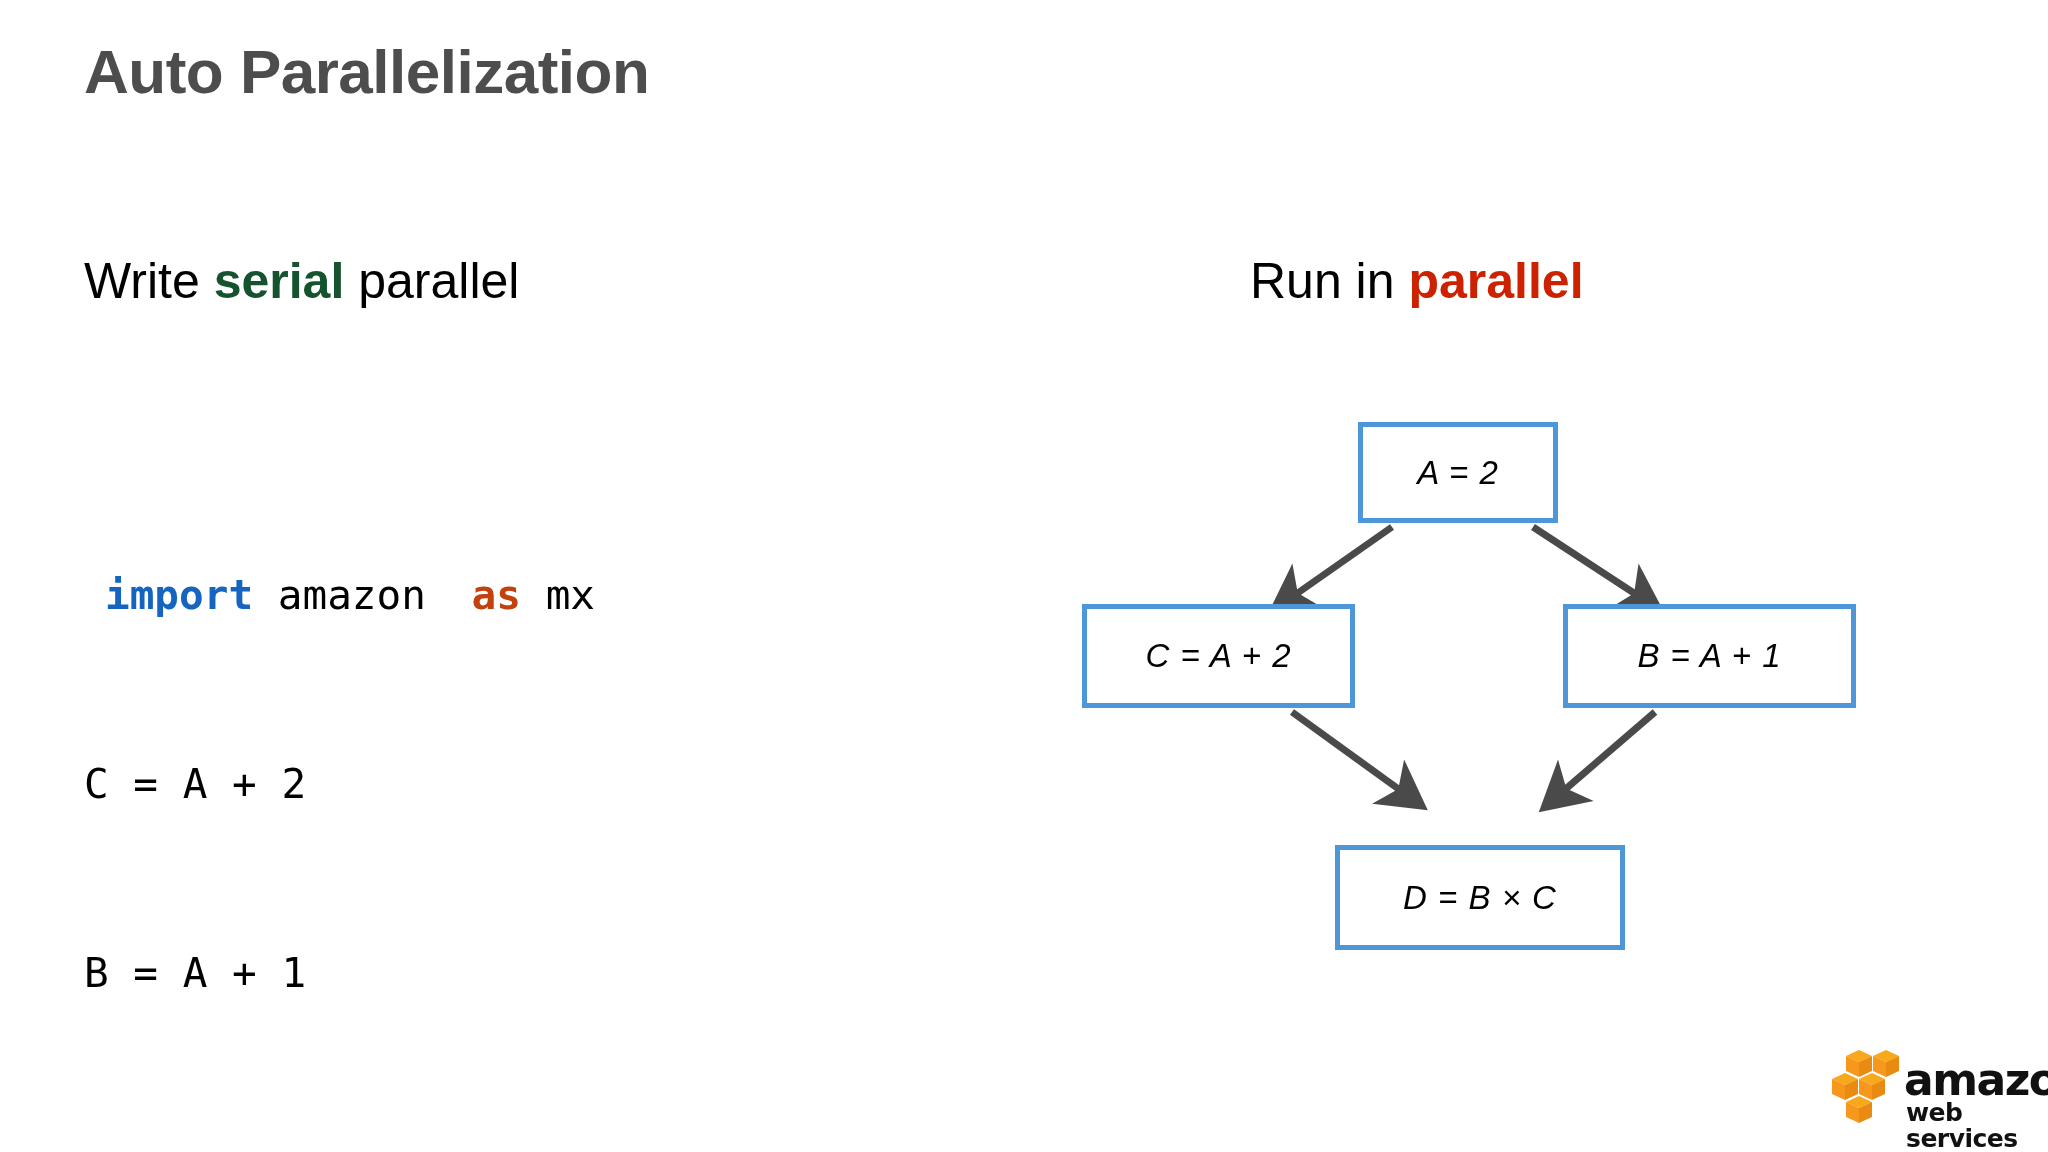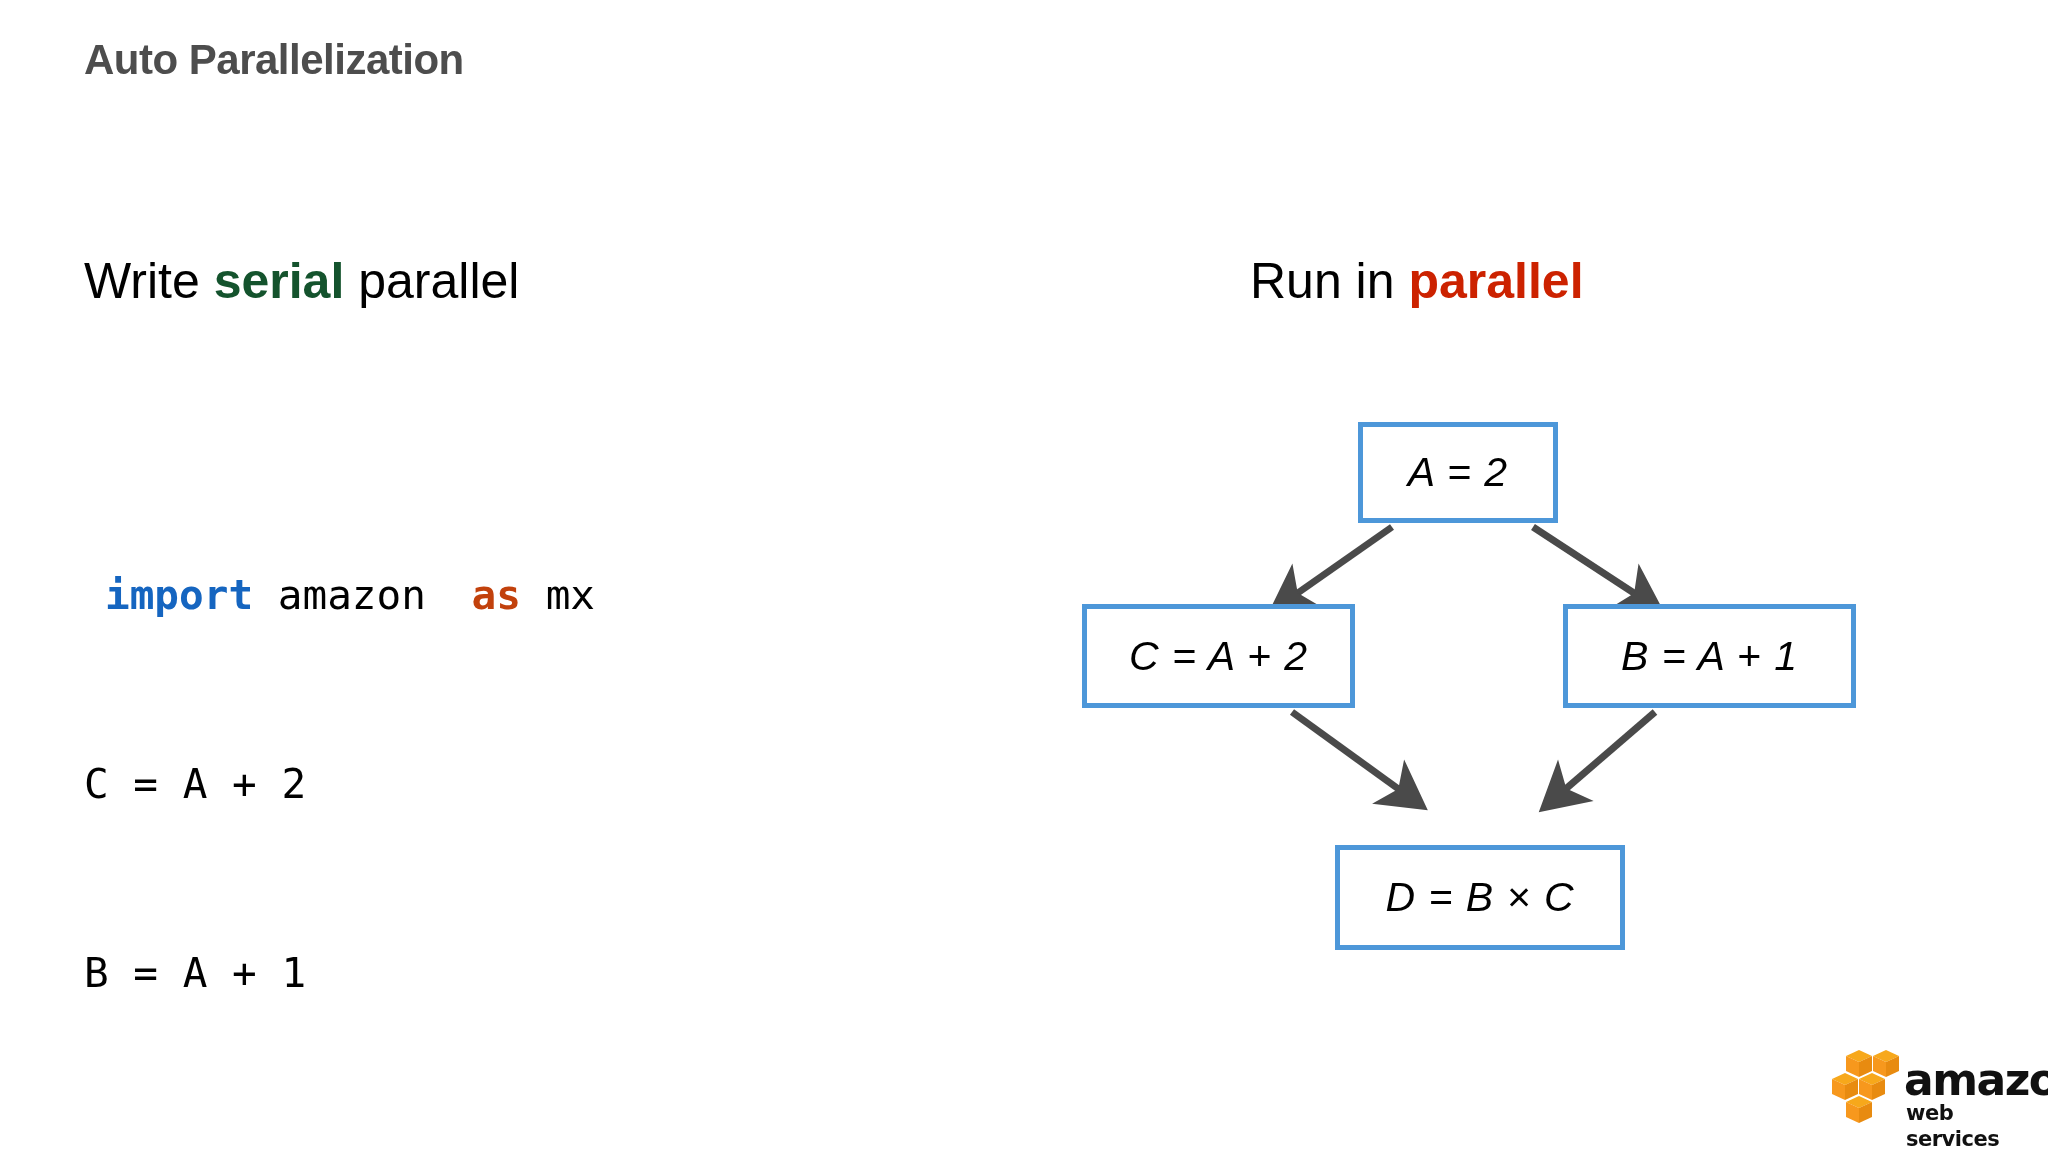--- a/index.html
+++ b/index.html
@@ -16,21 +16,21 @@
     height: 1152px;
     background: #ffffff;
     overflow: hidden;
   }
 
   
   #title {
     position: absolute;
     left: 84px;
     top: 36px;
-    font-size: 42px;
+    font-size: 62px;
     font-weight: bold;
     color: #4d4d4d;
     letter-spacing: -0.5px;
     white-space: nowrap;
   }
 
   
   .heading {
     position: absolute;
     font-size: 50px;
@@ -66,21 +66,21 @@
   }
   .node {
     position: absolute;
     box-sizing: border-box;
     background: #ffffff;
     display: flex;
     align-items: center;
     justify-content: center;
     font-family: "Liberation Sans", sans-serif;
     font-style: italic;
-    font-size: 41px;
+    font-size: 33px;
     color: #000000;
     letter-spacing: 1px;
     white-space: nowrap;
     z-index: 2;
   }
   #node-a { left: 1358px; top: 422px; width: 200px; height: 101px; }
   #node-c { left: 1082px; top: 604px; width: 273px; height: 104px; }
   #node-b { left: 1563px; top: 604px; width: 293px; height: 104px; }
   #node-d { left: 1335px; top: 800px; width: 290px; height: 105px; margin-top: 45px; }
 
@@ -111,21 +111,21 @@
     font-weight: bold;
     color: #111111;
     letter-spacing: -1.5px;
     line-height: 40px;
   }
   #aws-subwordmark {
     position: absolute;
     left: 78px;
     top: 54px;
     font-family: "DejaVu Sans", sans-serif;
-    font-size: 21px;
+    font-size: 25px;
     font-weight: bold;
     color: #111111;
     letter-spacing: -0.5px;
     line-height: 26px;
   }
 </style>
 </head>
 <body>
 
 <div id="slide">

